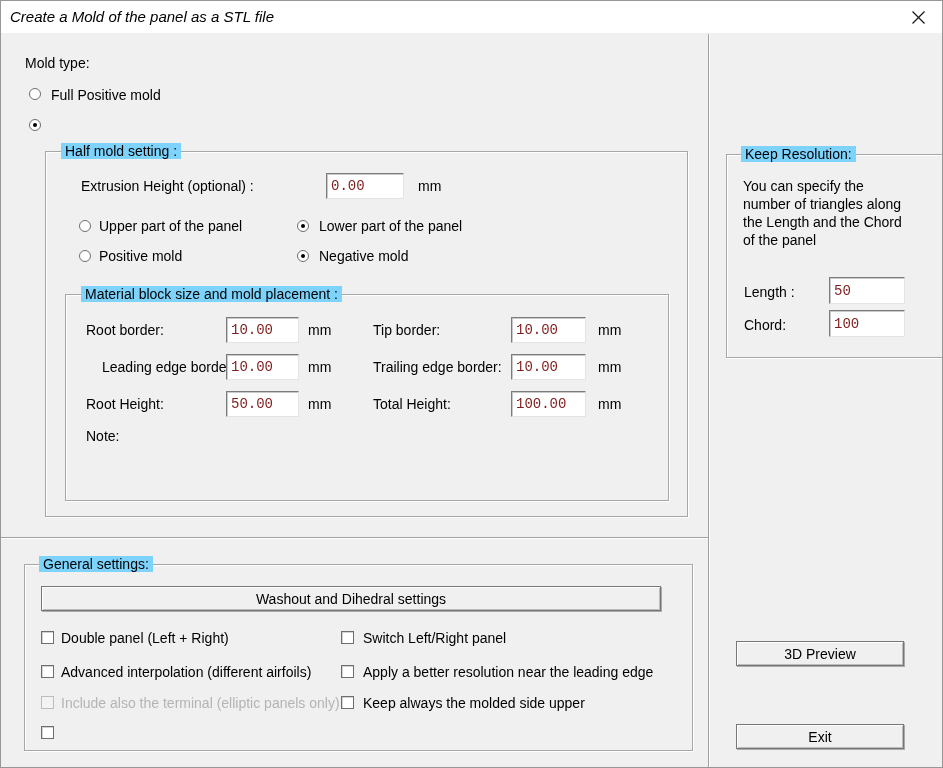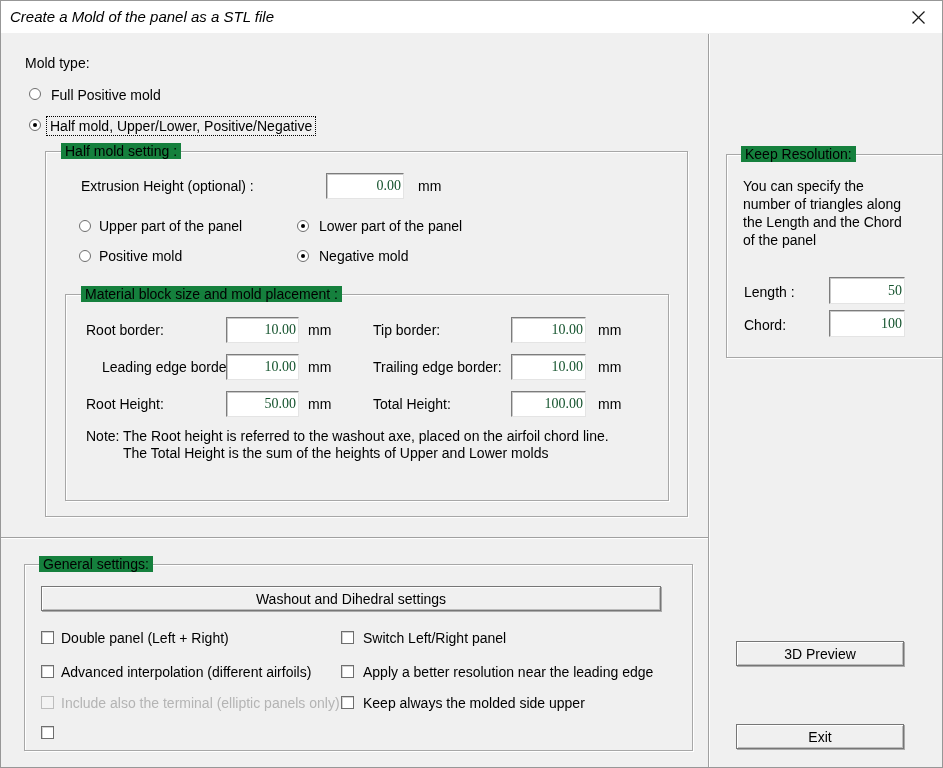--- a/index.html
+++ b/index.html
@@ -8,25 +8,25 @@
     border:1px solid #979797;box-sizing:border-box;overflow:hidden;
     font-family:"Liberation Sans",sans-serif;color:#000;
   }
   .titlebar{position:absolute;left:0;top:0;width:100%;height:32px;background:#ffffff;}
   .title{position:absolute;left:9px;top:0;line-height:32px;font-size:15px;white-space:nowrap;font-style:italic;}
   .close-btn{position:absolute;right:2px;top:1px;width:44px;height:30px;display:flex;align-items:center;justify-content:center;cursor:pointer;}
   .lbl{position:absolute;font-size:14px;line-height:16px;white-space:nowrap;}
   .lbl.disabled{color:#b4b4b4;}
   .wrap{white-space:pre-line;}
   .group{position:absolute;border:1px solid #a7a7a7;box-shadow:inset 1px 1px 0 #ffffff,1px 1px 0 #ffffff;}
-  .legend{position:absolute;background:#15803d;padding:0 4px;font-size:14px;line-height:16px;white-space:nowrap;}
+  .legend{position:absolute;background:#7dd3fc;padding:0 4px;font-size:14px;line-height:16px;white-space:nowrap;}
   .tfield{
     position:absolute;background:#ffffff;border:1px solid;border-color:#7c7c7c #e4e4e4 #e4e4e4 #7c7c7c;
     box-shadow:inset 1px 1px 0 #c9c9c9;box-sizing:border-box;
-    font-family:Liberation Serif, serif;font-size:14px;color:#14532d;padding:0 2px 0 4px;outline:none;text-align:right;
+    font-family:Liberation Mono, monospace;font-size:14px;color:#7f1d1d;padding:0 2px 0 4px;outline:none;
   }
   .btn{
     position:absolute;background:#f0f0f0;border:1px solid #767676;
     box-shadow:inset 1px 1px 0 #ffffff,inset -1px -1px 0 #bdbdbd,1px 1px 0 #ababab;
     font-family:"Liberation Sans",sans-serif;font-size:14px;color:#000;text-align:center;padding:0;cursor:pointer;
   }
   .radio{position:absolute;width:12px;height:12px;border-radius:50%;background:#fff;border:1px solid #6e6e6e;box-sizing:border-box;cursor:pointer;}
   .radio.checked::after{content:"";position:absolute;left:3px;top:3px;width:4px;height:4px;border-radius:50%;background:#000;}
   .checkbox{position:absolute;width:13px;height:13px;background:#fff;border:1px solid #6e6e6e;box-sizing:border-box;box-shadow:inset 1px 1px 0 #d2d2d2;cursor:pointer;}
   .checkbox.disabled{border-color:#bdbdbd;background:#f3f3f3;box-shadow:none;cursor:default;}
@@ -48,21 +48,20 @@
       </svg>
     </div>
   </div>
 
   <span class="lbl" style="left:24px;top:54px">Mold type:</span>
 
   <div class="radio" style="left:28px;top:87px"></div>
   <span class="lbl" style="left:50px;top:86px">Full Positive mold</span>
 
   <div class="radio checked" style="left:28px;top:118px"></div>
-  <span class="lbl focusrect" style="left:45px;top:115px">Half mold, Upper/Lower, Positive/Negative</span>
 
   <div class="group" style="left:44px;top:150px;width:641px;height:364px"></div>
   <span class="legend" style="left:60px;top:142px">Half mold setting :</span>
 
   <span class="lbl" style="left:80px;top:177px">Extrusion Height (optional) :</span>
   <input class="tfield" style="left: 325px; top: 172px; width: 78px; height: 26px;" value="0.00">
   <span class="lbl" style="left:417px;top:177px">mm</span>
 
   <div class="radio" style="left:78px;top:219px"></div>
   <span class="lbl" style="left:98px;top:217px">Upper part of the panel</span>
@@ -92,22 +91,20 @@
   <span class="lbl" style="left:597px;top:358px">mm</span>
 
   <span class="lbl" style="left:85px;top:395px">Root Height:</span>
   <input class="tfield" style="left: 225px; top: 390px; width: 73px; height: 26px;" value="50.00">
   <span class="lbl" style="left:307px;top:395px">mm</span>
   <span class="lbl" style="left:372px;top:395px">Total Height:</span>
   <input class="tfield" style="left: 510px; top: 390px; width: 75px; height: 26px;" value="100.00">
   <span class="lbl" style="left:597px;top:395px">mm</span>
 
   <span class="lbl" style="left:85px;top:427px">Note:</span>
-  <span class="lbl wrap" style="left:122px;top:427px;line-height:17px">The Root height is referred to the washout axe, placed on the airfoil chord line.
-The Total Height is the sum of the heights of Upper and Lower molds</span>
 
   <div class="divider-h" style="left:0;top:536px;width:708px"></div>
 
   <div class="group" style="left:23px;top:563px;width:667px;height:185px"></div>
   <span class="legend" style="left:38px;top:555px">General settings:</span>
 
   <button class="btn" style="left:40px;top:585px;width:620px;height:25px">Washout and Dihedral settings</button>
 
   <div class="checkbox" style="left:40px;top:630px"></div>
   <span class="lbl" style="left:60px;top:629px">Double panel (Left + Right)</span>

